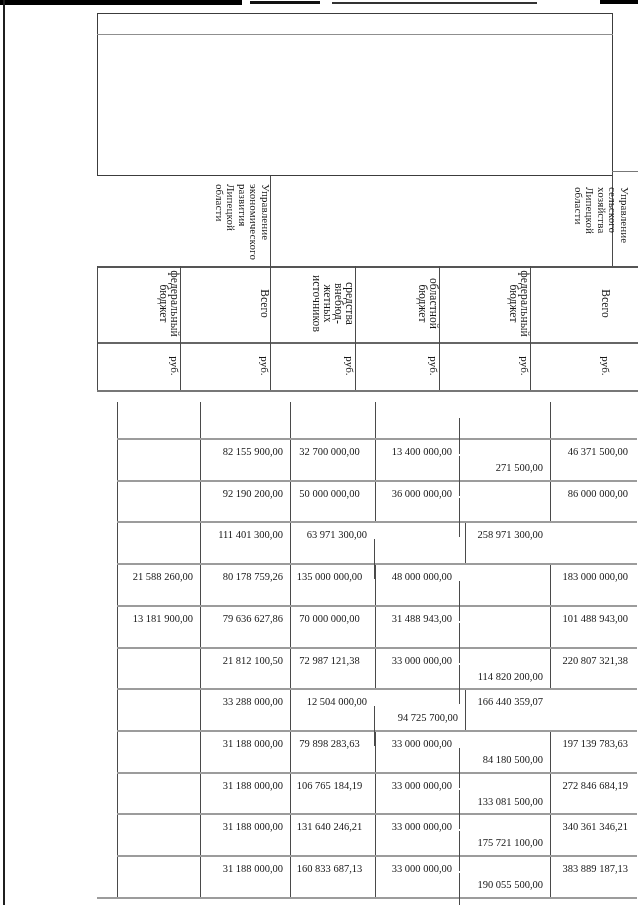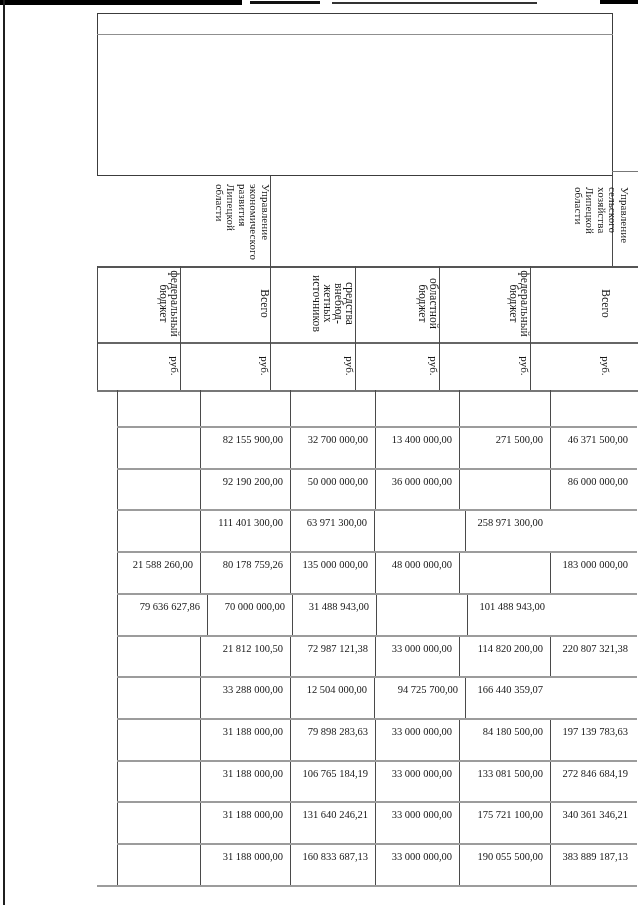--- a/index.html
+++ b/index.html
@@ -13,31 +13,31 @@
     position:absolute;transform-origin:0 0;transform:rotate(90deg);
     white-space:pre-line;font-size:11.5px;line-height:11px;letter-spacing:0.1px;
   }
   .agency{font-size:11px;line-height:11.5px;text-align:left;}
   .unit{font-size:11px;}
   #header-box{
     position:absolute;left:97px;top:13px;width:516px;height:163px;
     border:1.5px solid #3c3c3c;box-sizing:border-box;background:#ffffff;
   }
   #grid{
-    position:absolute;left:97px;top:390px;width:520px;height:495px;
+    position:absolute;left:97px;top:402px;width:520px;height:495px;
     border-bottom:2px solid #9c9c9c;box-sizing:content-box;padding-left:20px;
   }
   .row{display:flex;width:520px;height:41.72px;box-sizing:border-box;border-top:2px solid #9c9c9c;}
   .row.spacer{height:36px;border-top:none;}
   .cell{
     box-sizing:border-box;border-left:1px solid #4a4a4a;height:100%;
     font-size:10.5px;text-align:right;padding:6px 7px 0 0;overflow:hidden;
   }
-  .c0{width:83px;} .c1{width:90px;} .c2{width:85px;} .c3{width:84px;}
-  .c4{width:91px;} .c5{width:87px;padding-right:9px;}
+  .c0{width:83px;} .c1{width:90px;} .c2{width:85px;text-align:center;} .c3{width:84px;}
+  .c4{width:91px;margin-top:16px;} .c5{width:87px;padding-right:9px;}
   .artifact{position:absolute;background:#000;}
 </style>
 </head>
 <body>
 
 <div id="page">
 
   <div class="artifact" style="left:0;top:0;width:242px;height:5px;"></div>
   <div class="artifact" style="left:250px;top:1px;width:70px;height:3px;background:#111;"></div>
   <div class="artifact" style="left:332px;top:2px;width:205px;height:2px;background:#333;"></div>
@@ -133,20 +133,21 @@
     <div class="row">
       <div class="cell c0">21 588 260,00</div>
       <div class="cell c1">80 178 759,26</div>
       <div class="cell c2">135 000 000,00</div>
       <div class="cell c3">48 000 000,00</div>
       <div class="cell c4"></div>
       <div class="cell c5">183 000 000,00</div>
     </div>
 
     <div class="row">
+      <div class="cell c0">13 181 900,00</div>
       <div class="cell c1">79 636 627,86</div>
       <div class="cell c2">70 000 000,00</div>
       <div class="cell c3">31 488 943,00</div>
       <div class="cell c4"></div>
       <div class="cell c5">101 488 943,00</div>
     </div>
 
     <div class="row">
       <div class="cell c0"></div>
       <div class="cell c1">21 812 100,50</div>

